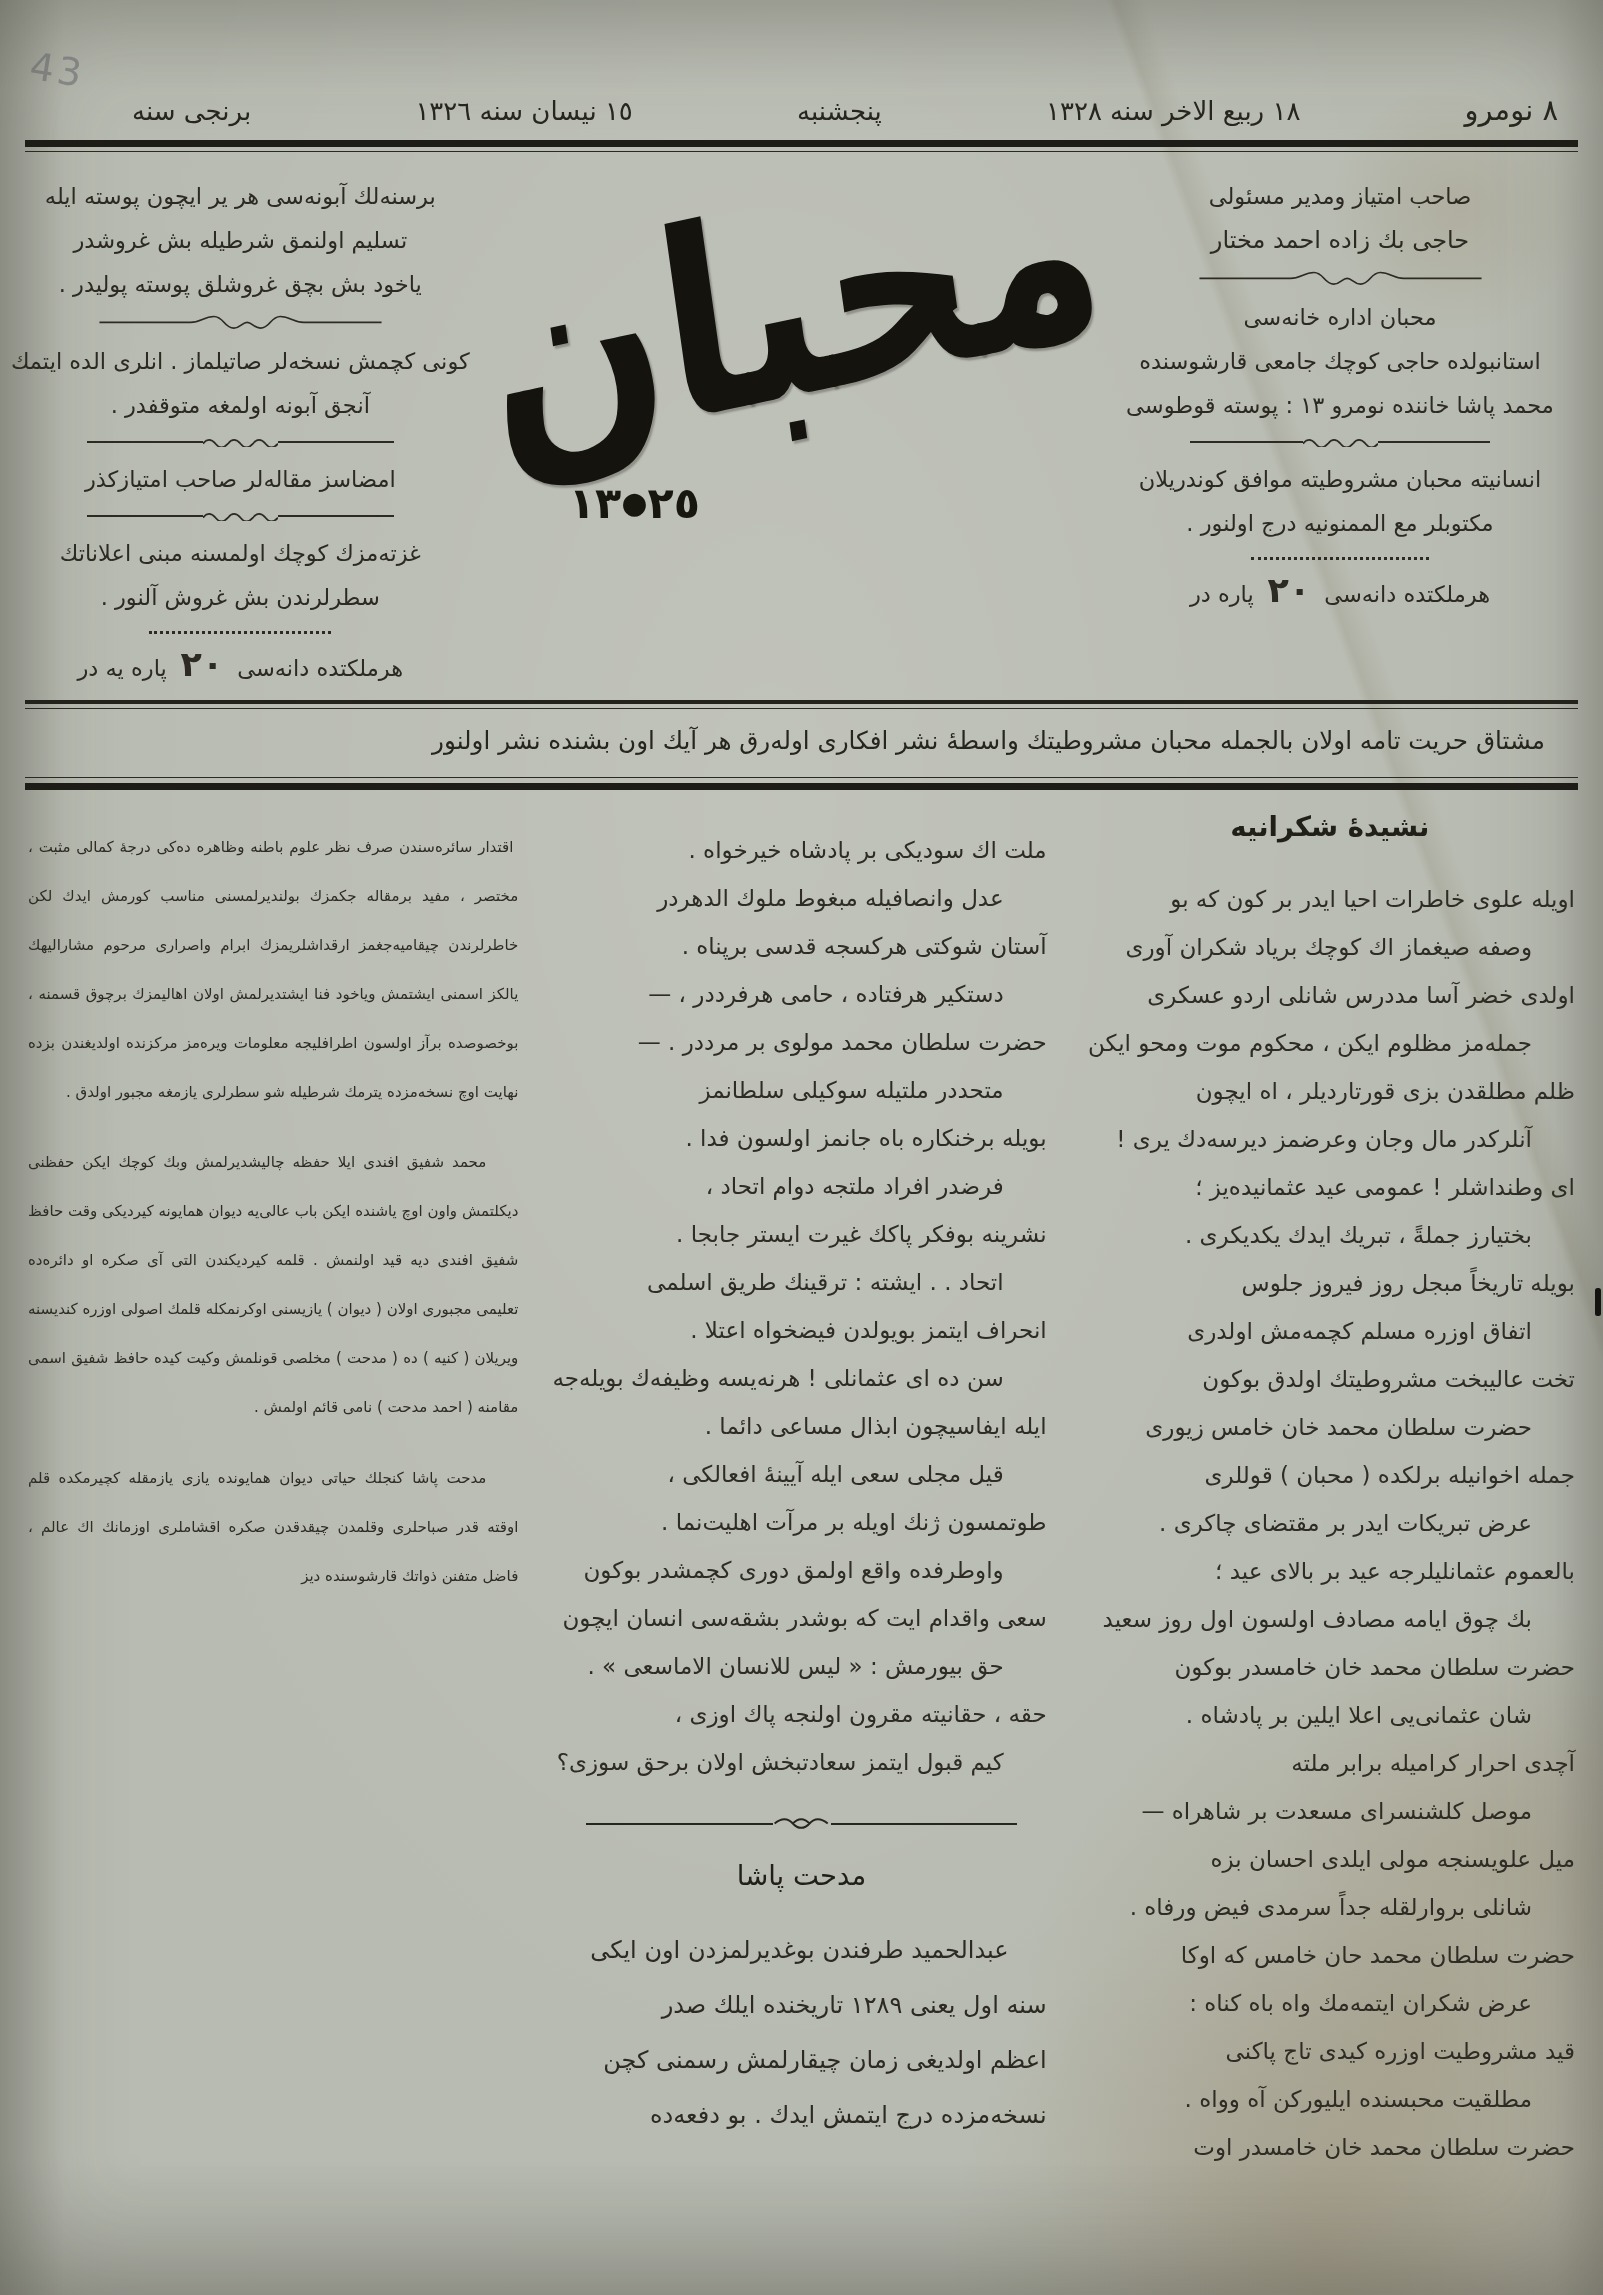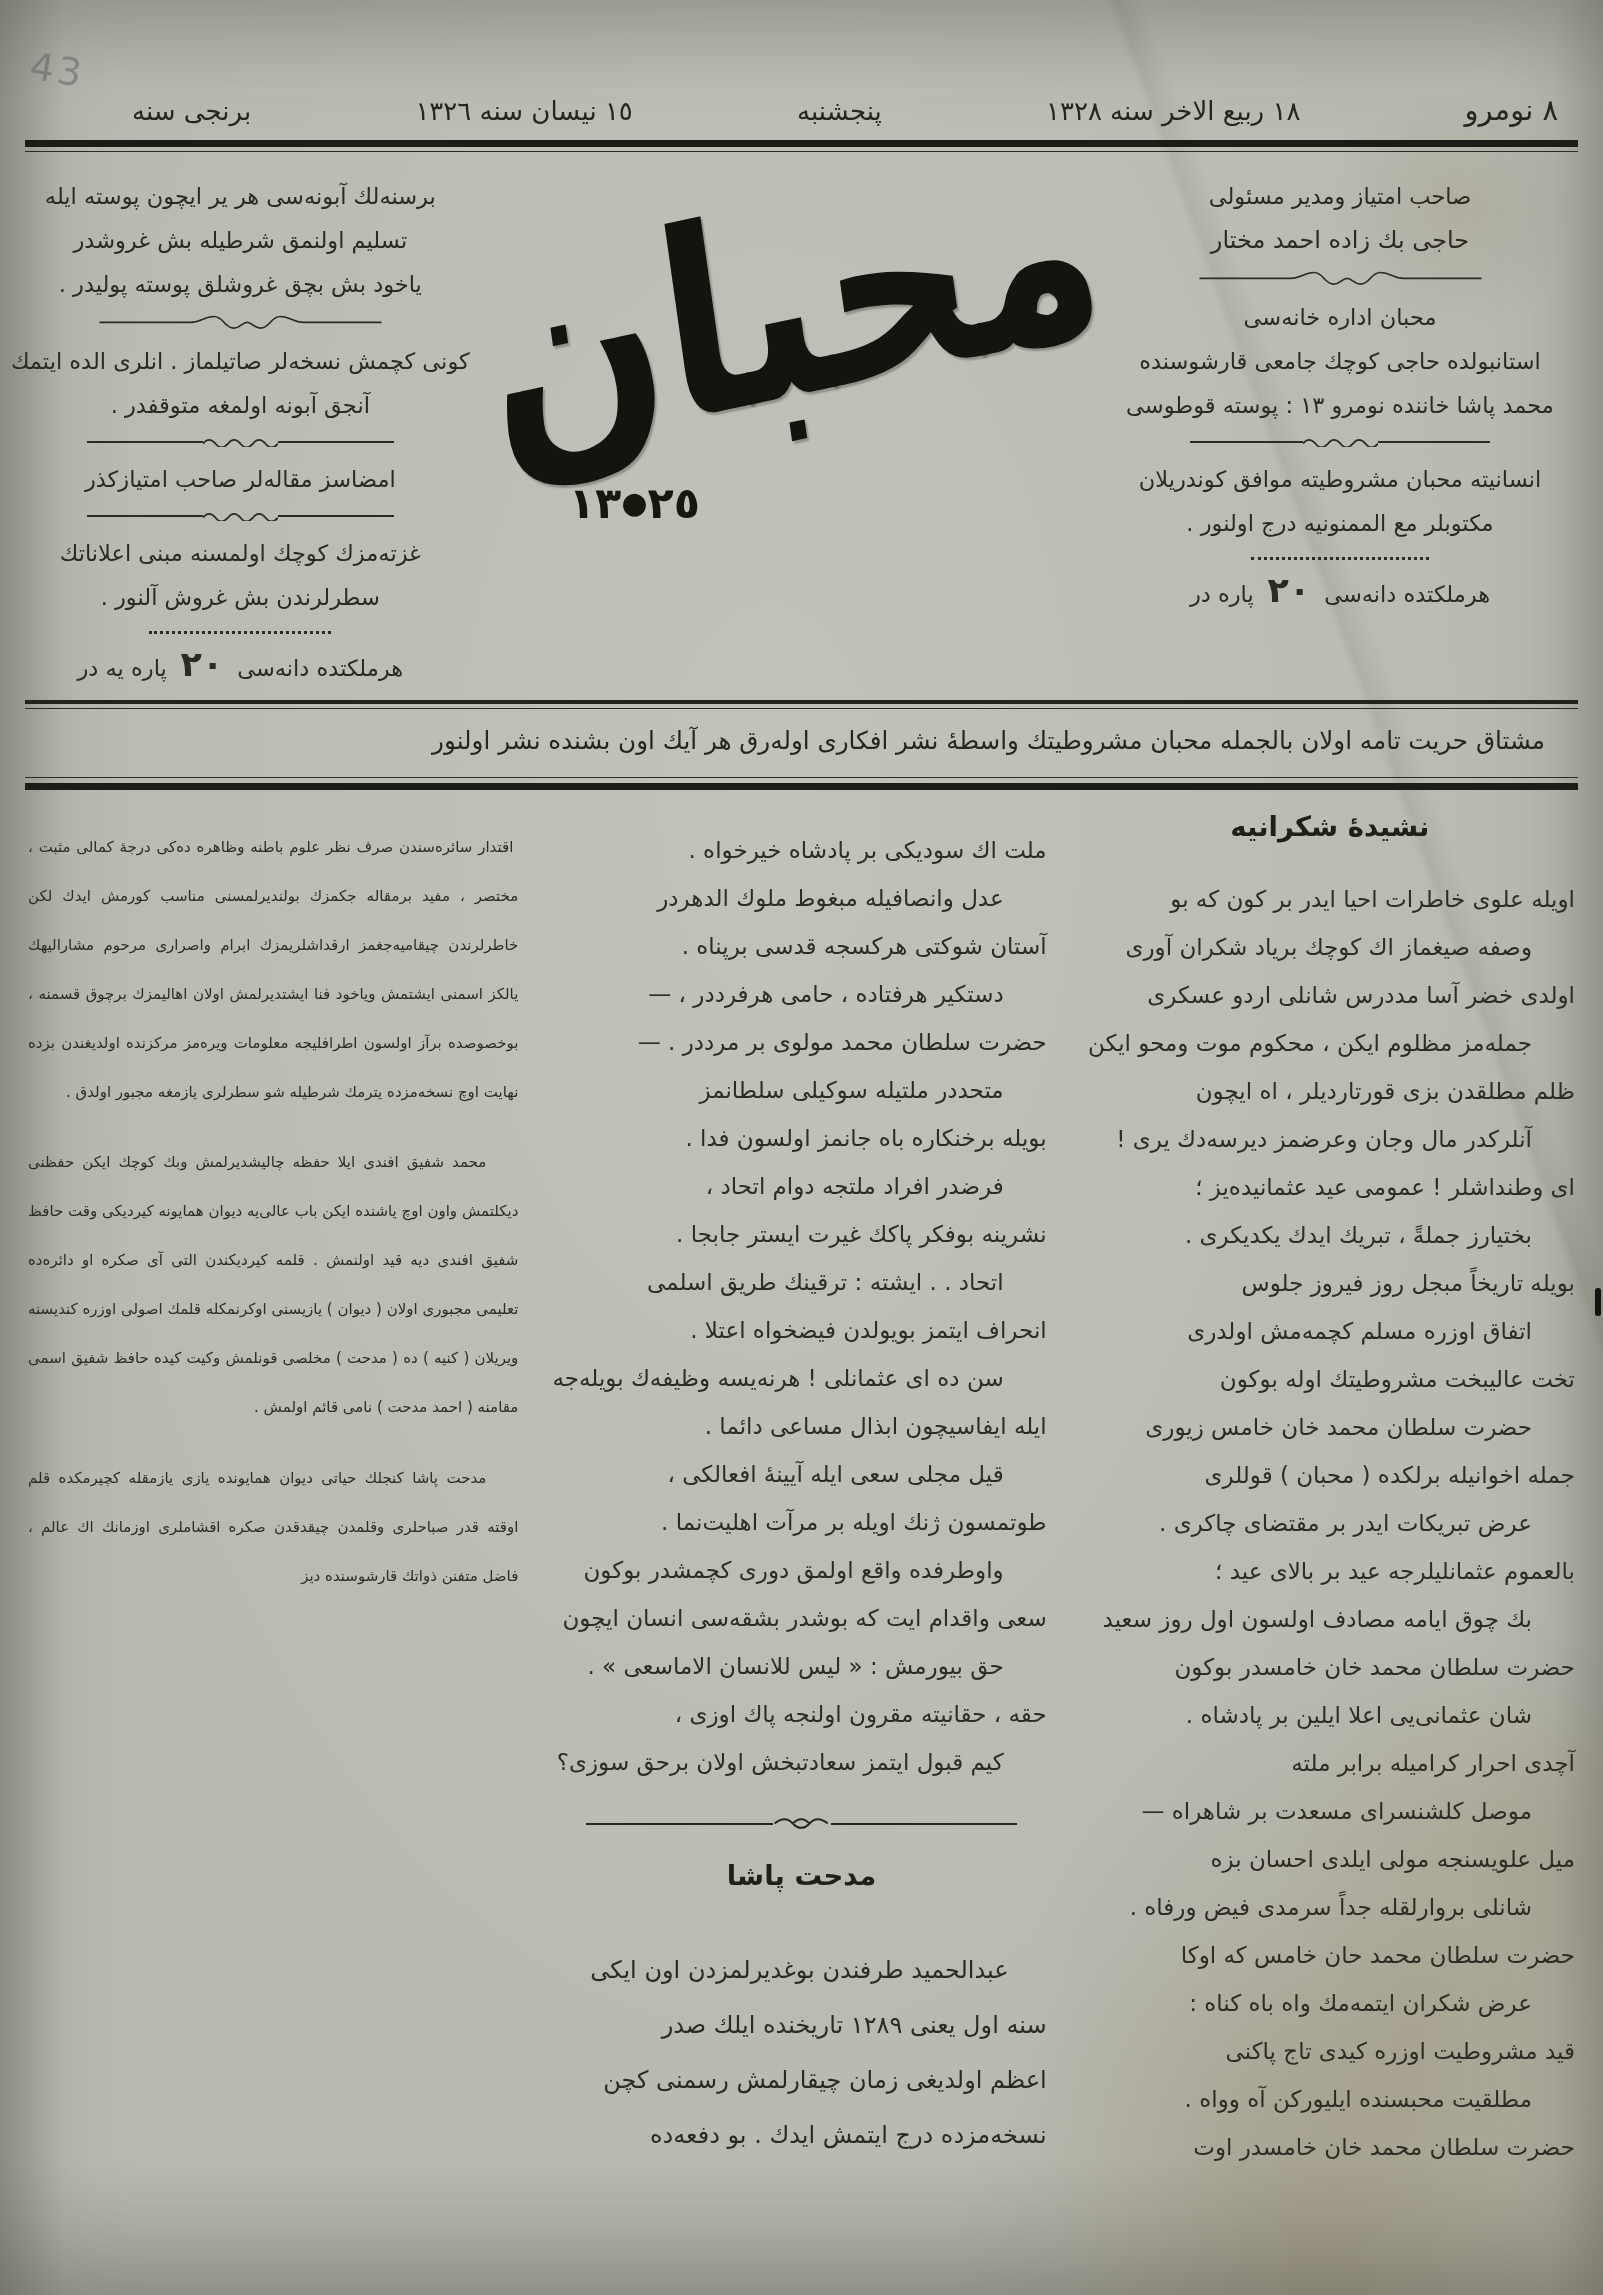--- a/index.html
+++ b/index.html
@@ -65,21 +65,21 @@
     font-size:24.6px; color:#26251e; padding:16.6px 58px 21.6px; letter-spacing:0.4px;margin-left:9px;
   }
   
   .columns{display:flex; gap:38px; margin:11.7px 28px 0; align-items:flex-start;}
   .col{flex:1; min-width:0;}
   .poem-head{font-size:27.5px; font-weight:600; text-align:center; margin:9px 0 33px; color:#201f18;}
   .poem-lines > div{height:48px; line-height:48px; font-size:23px; white-space:nowrap; color:#2e2c24;}
   .poem-lines > div:nth-child(even){padding-right:43px;}
   .mid-divider{display:flex; align-items:center; margin:30px 6% 6.7px;}
   .mid-divider::before,.mid-divider::after{content:""; flex:1; border-top:2.1px solid #26251e;}
-  .art-head{font-size:27.5px; font-weight:bold; text-align:center; margin:28px 0 52px; color:#201f18;}
+  .art-head{font-size:27.5px; font-weight:normal; text-align:center; margin:28px 0 32px; color:#201f18;}
   .article-lines > div{height:55px; line-height:55px; font-size:24px; white-space:nowrap; color:#2c2a22;}
   .article-lines > div:first-child{padding-right:38px;}
   .prose-wrap p{
     font-size:15px; line-height:49px; text-align:justify; margin:0 0 21.6px; text-indent:32px; color:#2e2c24;
   }
   .prose-wrap p:first-child{text-indent:5px; margin-top:21.6px;}
 </style>
 </head>
 <body>
 
@@ -180,21 +180,21 @@
           <div>اويله علوى خاطرات احيا ايدر بر كون كه بو</div>
           <div>وصفه صيغماز اك كوچك برياد شكران آورى</div>
           <div>اولدى خضر آسا مددرس شانلى اردو عسكرى</div>
           <div>جمله‌مز مظلوم ايكن ، محكوم موت ومحو ايكن</div>
           <div>ظلم مطلقدن بزى قورتارديلر ، اه ايچون</div>
           <div>آنلركدر مال وجان وعرضمز ديرسه‌دك يرى !</div>
           <div>اى وطنداشلر ! عمومى عيد عثمانيده‌يز ؛</div>
           <div>بختيارز جملةً ، تبريك ايدك يكديكرى .</div>
           <div>بويله تاريخاً مبجل روز فيروز جلوس</div>
           <div>اتفاق اوزره مسلم كچمه‌مش اولدرى</div>
-          <div>تخت عاليبخت مشروطيتك اوله بوكون</div>
+          <div>تخت عاليبخت مشروطيتك اولدق بوكون</div>
           <div>حضرت سلطان محمد خان خامس زيورى</div>
           <div>جمله اخوانيله برلكده ( محبان ) قوللرى</div>
           <div>عرض تبريكات ايدر بر مقتضاى چاكرى .</div>
           <div>بالعموم عثمانليلرجه عيد بر بالاى عيد ؛</div>
           <div>بك چوق ايامه مصادف اولسون اول روز سعيد</div>
           <div>حضرت سلطان محمد خان خامسدر بوكون</div>
           <div>شان عثمانى‌يى اعلا ايلين بر پادشاه .</div>
           <div>آچدى احرار كراميله برابر ملته</div>
           <div>موصل كلشنسراى مسعدت بر شاهراه —</div>
           <div>ميل علويسنجه مولى ايلدى احسان بزه</div>

